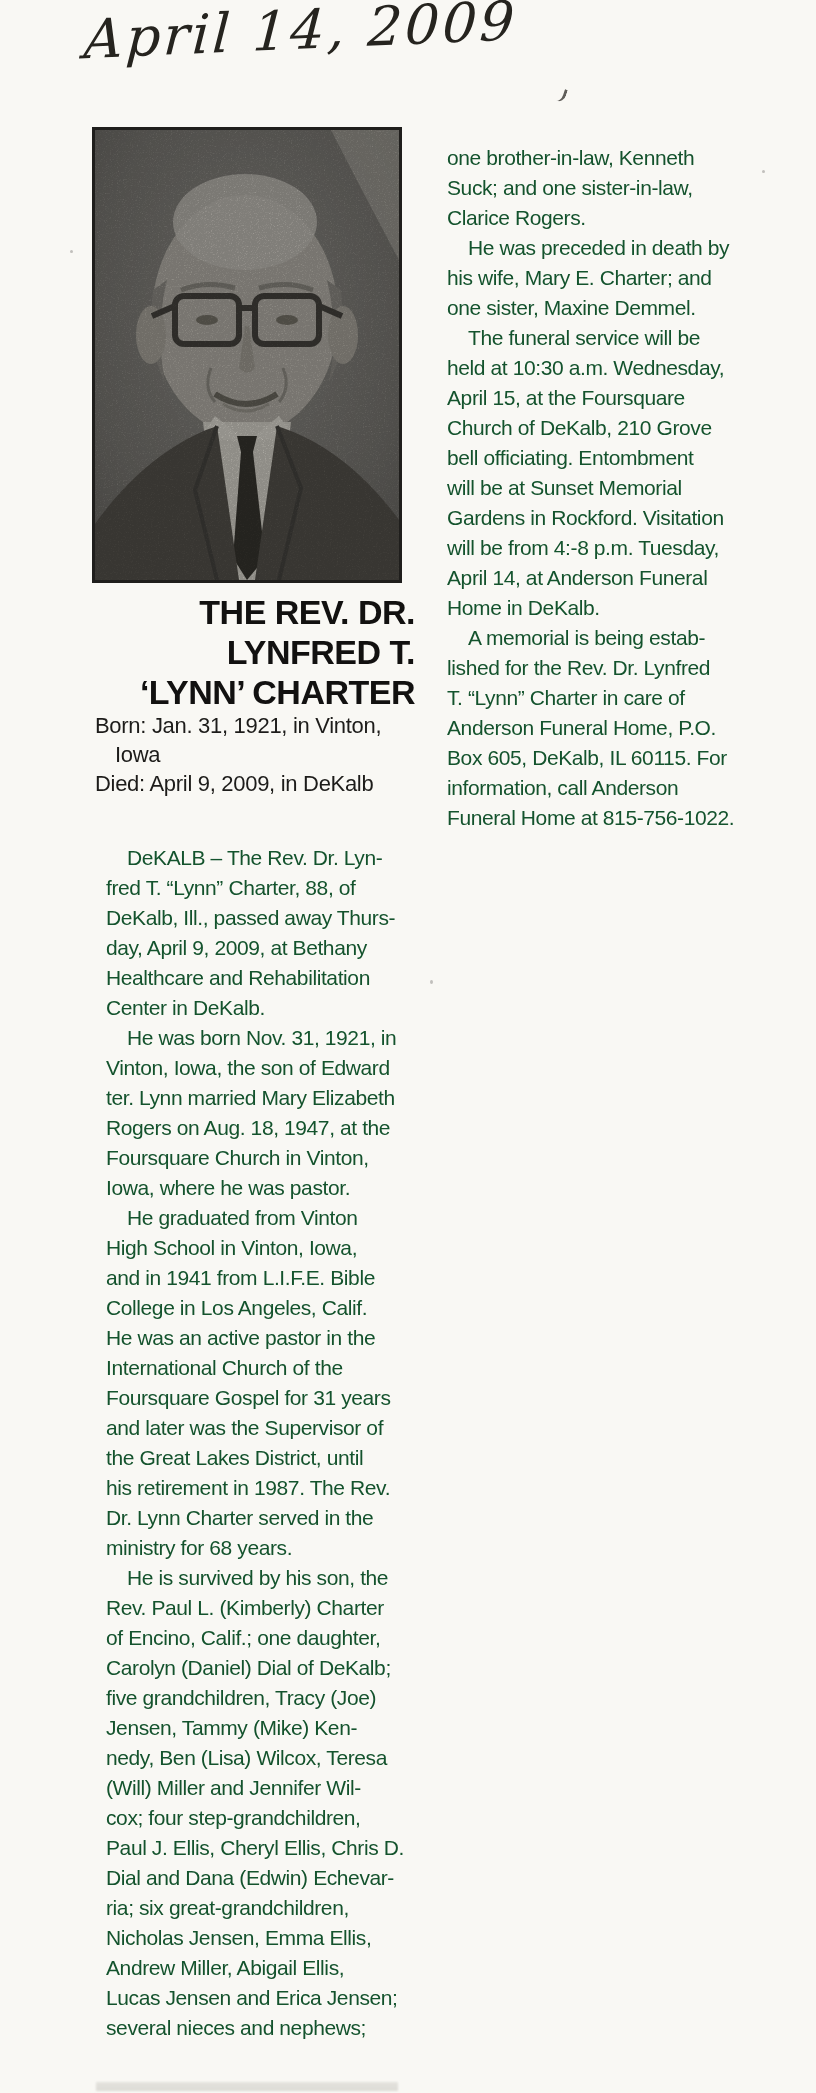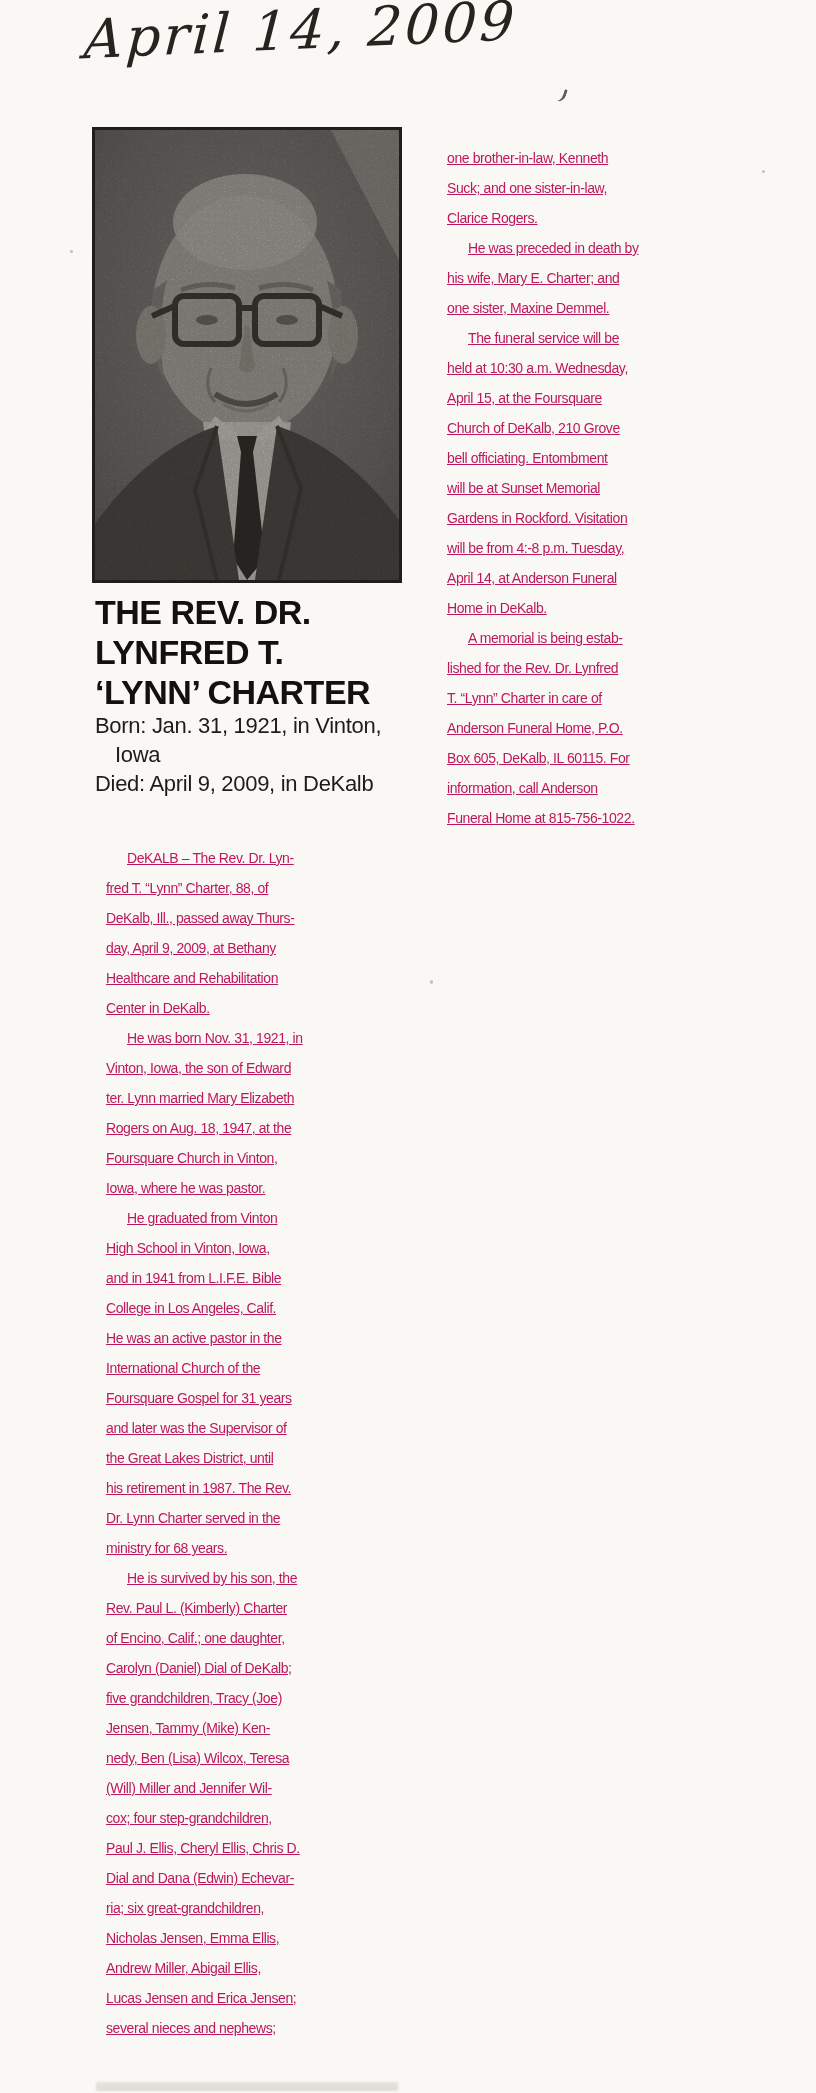--- a/index.html
+++ b/index.html
@@ -20,32 +20,32 @@
     border-right:3px solid #3a3834; border-radius:0 0 8px 0;
     transform:rotate(18deg); opacity:.8;
   }
   .photo-frame {
     position:absolute; left:92px; top:127px; width:304px; height:450px;
     border:3px solid #1f1e1c; background:#7b7974; box-sizing:content-box;
   }
   .headline {
     position:absolute; left:95px; top:592px; width:320px;
     font-size:34px; font-weight:bold; line-height:40px;
-    letter-spacing:-0.5px; color:#121110; white-space:nowrap;
+    letter-spacing:-0.5px; color:#121110; white-space:nowrap;text-align:right;
   }
   .vitals {
     position:absolute; left:95px; top:711px; width:320px;
     font-size:22px; line-height:29px; letter-spacing:-0.3px; white-space:nowrap;
   }
   .vitals .label { font-weight:normal; }
   .vitals .cont-line { padding-left:20px; }
   .col {
     position:absolute; width:318px;
-    font-size:14px; line-height:30px; letter-spacing:-0.4px;
-    white-space:nowrap; color:#be185d;text-decoration:underline;
+    font-size:21px; line-height:30px; letter-spacing:-0.4px;
+    white-space:nowrap; color:#14532d;
   }
   .col-left  { left:106px;  top:843px; }
   .col-right { left:447px; top:143px; }
   .body-line { height:30px; }
   .body-line.indent { padding-left:21px; }
   .cutoff-smear {
     position:absolute; left:96px; top:2082px; width:302px; height:9px;
     background:linear-gradient(#d4d2cc,#c6c4be); opacity:.55; filter:blur(1px);
   }
   .speck { position:absolute; background:#8a8883; border-radius:50%; opacity:.5; }

